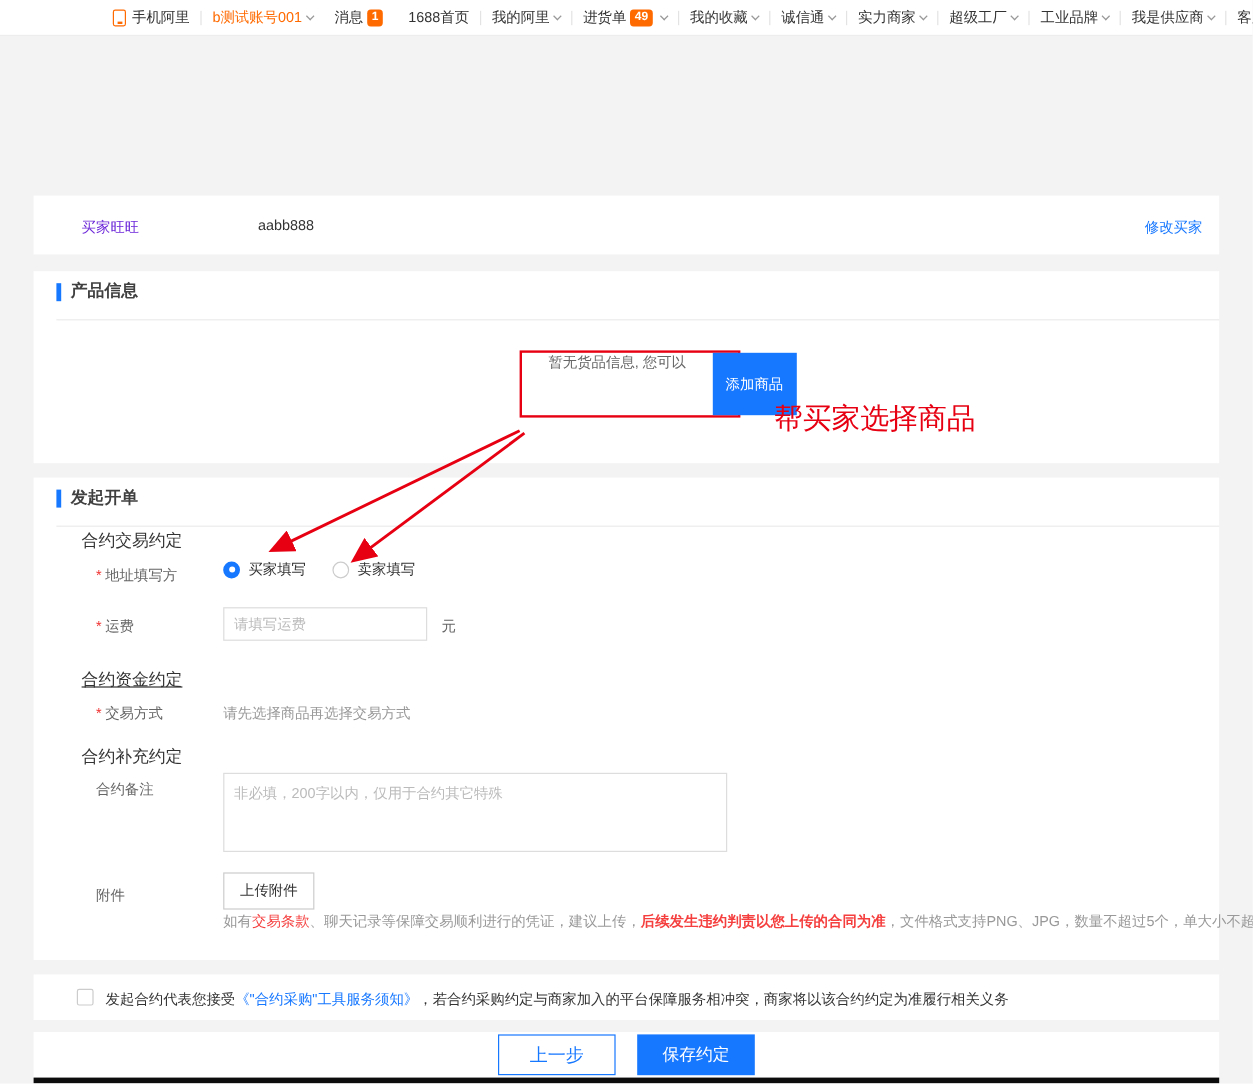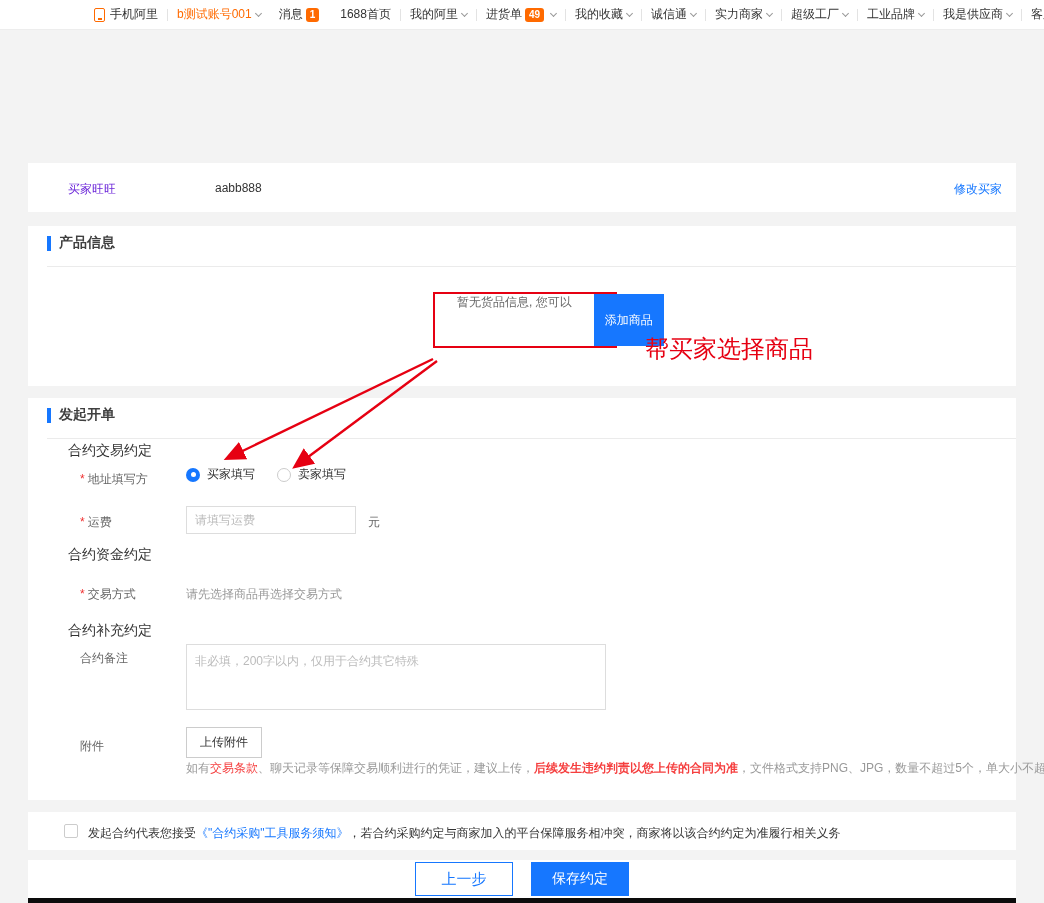--- a/index.html
+++ b/index.html
@@ -206,21 +206,21 @@
       </span>
     </div>
 
     <div class="field-label" style="top:116px;">
       <span class="req">*</span><span>运费</span>
     </div>
     <input class="freight-input" type="text" placeholder="请填写运费" style="">
     <span class="freight-unit">元</span>
 
 
-    <div class="group-label" style="top:148px;">合约资金约定</div>
+    <div class="group-label" style="top:160px;text-decoration:underline;">合约资金约定</div>
 
     <div class="field-label" style="top:188px;">
       <span class="req">*</span><span>交易方式</span>
     </div>
     <div class="pay-hint">请先选择商品再选择交易方式</div>
 
     <div class="group-label" style="top:224px;">合约补充约定</div>
 
     <div class="field-label" style="top:252px;">合约备注</div>
     <textarea class="remark-area" placeholder="非必填，200字以内，仅用于合约其它特殊" style=""></textarea>

